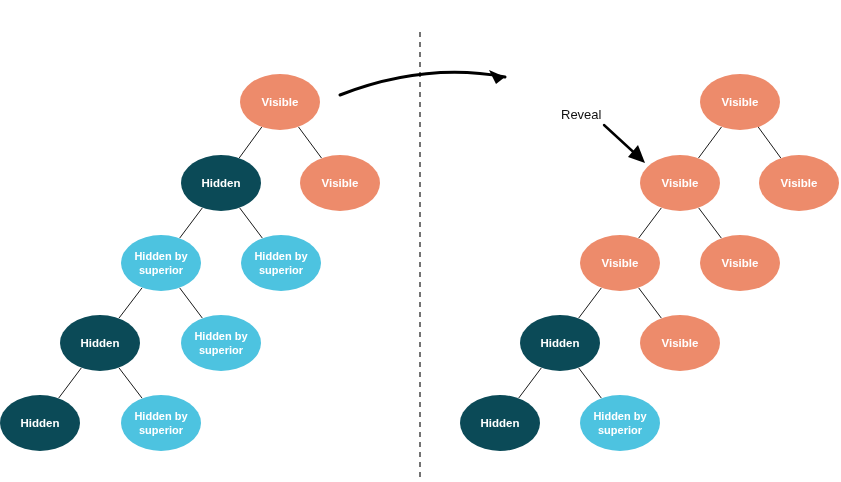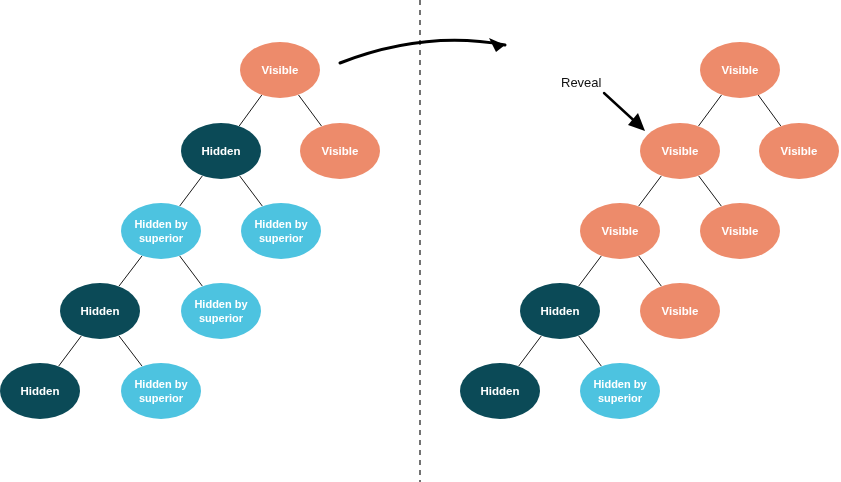--- a/index.html
+++ b/index.html
@@ -2,21 +2,21 @@
 <html><head>
 <meta charset="utf-8">
 <style>
   html,body{margin:0;padding:0;}
   body{
     width:841px;height:482px;
     background:#ffffff;
     font-family:"Liberation Sans", sans-serif;
     overflow:hidden;
   }
-  #stage{position:relative;width:841px;height:368px;}
+  #stage{position:relative;width:841px;height:368px;margin-top:32px;}
   svg#canvas{position:absolute;left:0;top:0;width:841px;height:482px;}
   .node-label{
     font-family:"Liberation Sans", sans-serif;
     font-size:11.5px;
     font-weight:700;
     fill:#ffffff;
     text-anchor:middle;
     dominant-baseline:middle;
   }
   .node-label.two-line{font-size:11px;}

